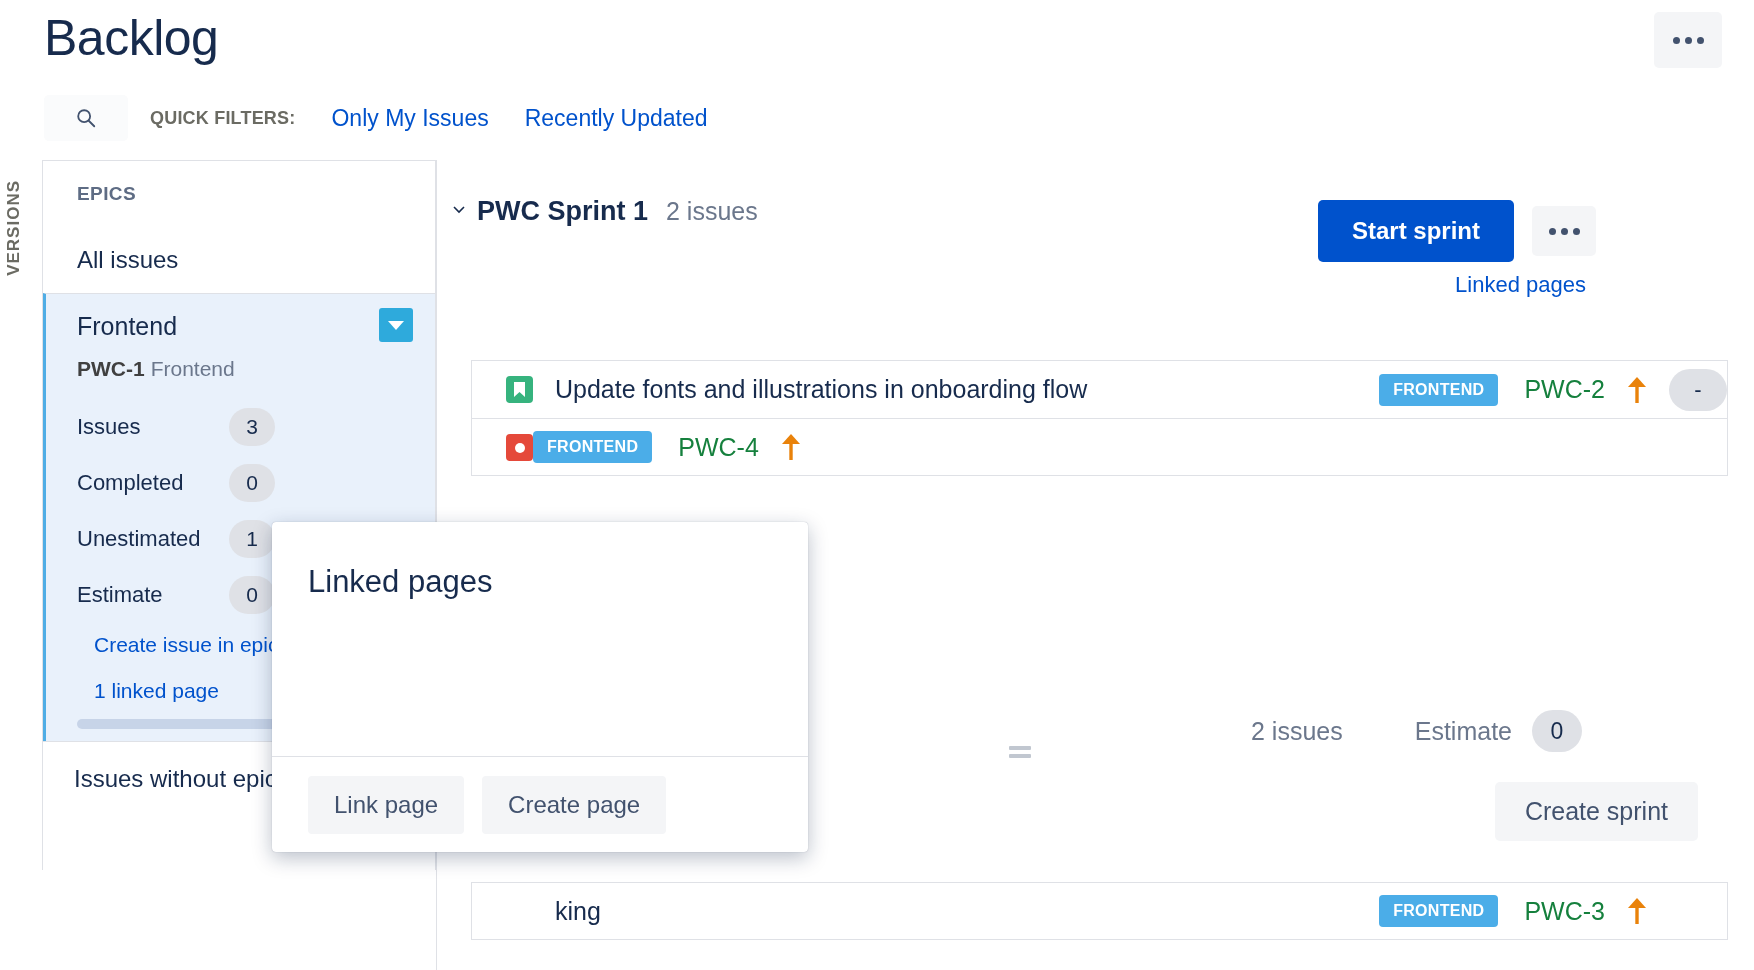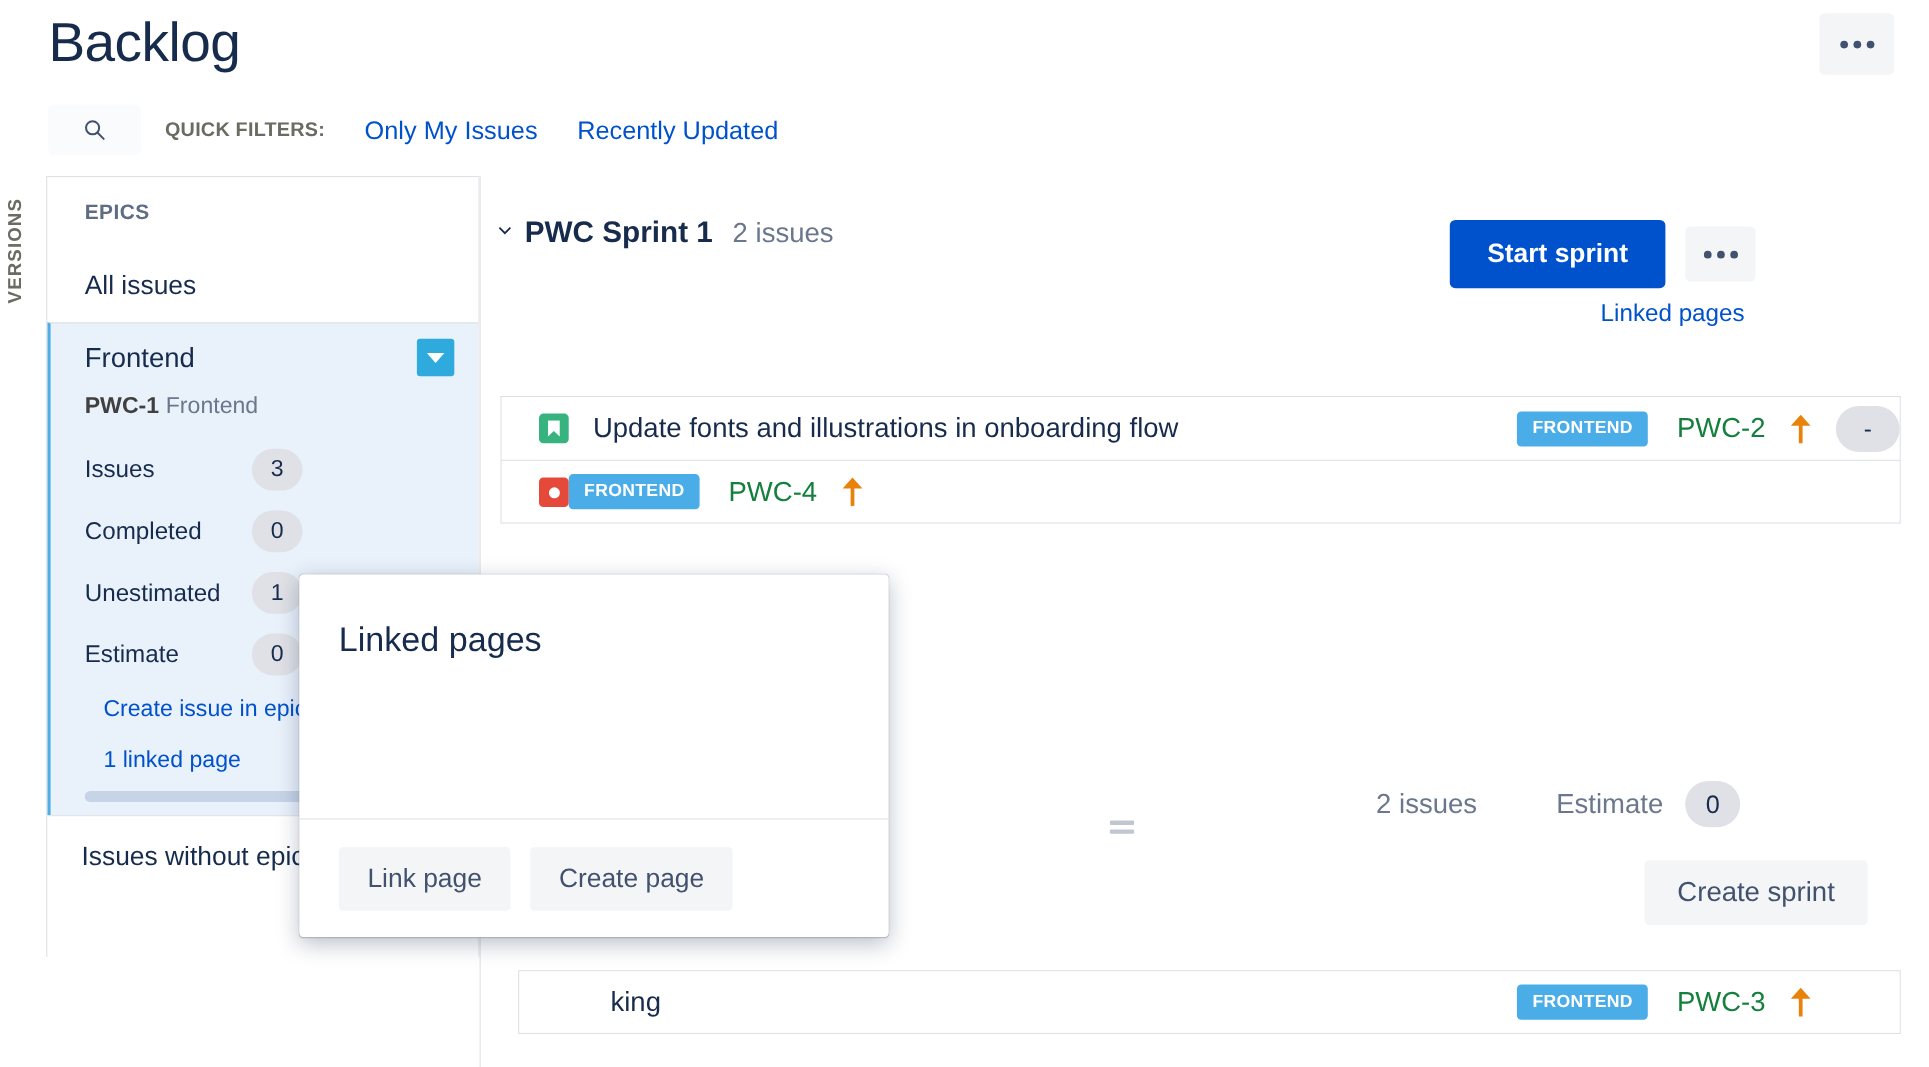--- a/index.html
+++ b/index.html
@@ -139,21 +139,21 @@
     position: absolute; right: 158px; top: 46px;
     width: 64px; height: 50px; border-radius: 5px; background: #f4f5f7;
     display: flex; align-items: center; justify-content: center; cursor: pointer;
   }
   .linked-pages-link {
     position: absolute; right: 168px; top: 112px;
     font-size: 22px; color: #0052cc; cursor: pointer;
   }
 
   
-  .issue-list { position: absolute; left: 18px; top: 200px; right: 26px; }
+  .issue-list { position: absolute; left: 34px; top: 200px; right: 26px; }
   .issue-row {
     display: flex; align-items: center; height: 58px;
     border: 1px solid #dfe1e6; border-bottom: none; background: #ffffff;
     padding-left: 34px;
   }
   .issue-row:last-child { border-bottom: 1px solid #dfe1e6; }
   .type-ico { width: 27px; height: 27px; border-radius: 4px; flex: 0 0 auto; position: relative; }
   .type-ico.story { background: #36b37e; }
   .type-ico.story::after {
     content: ""; position: absolute; left: 8px; top: 6px;
@@ -215,21 +215,21 @@
     background: #ffffff; border-radius: 4px;
     box-shadow: 0 6px 20px rgba(9,30,66,0.28), 0 0 1px rgba(9,30,66,0.35);
     z-index: 50;
   }
   .popup-body { padding: 42px 36px 0 36px; }
   .popup-title { font-size: 31px; color: #172b4d; font-weight: 400; }
   .popup-page-row { display: flex; align-items: center; margin-top: 40px; }
   .doc-ico { width: 26px; height: 30px; flex: 0 0 auto; }
   .popup-page-link { font-size: 25px; color: #0052cc; margin-left: 18px; cursor: pointer; }
   .popup-footer {
-    position: absolute; left: 0; right: 0; bottom: 0; height: 108px;
+    position: absolute; left: 0; right: 0; bottom: 0; height: 96px;
     border-top: 1px solid #dfe1e6; display: flex; align-items: center;
     padding-left: 36px; gap: 18px;
   }
   .popup-btn {
     background: #f4f5f7; color: #42526e; font-size: 24px;
     padding: 15px 26px; border-radius: 4px; border: none; cursor: pointer;
     font-family: "Liberation Sans", sans-serif;
   }
 </style>
 </head>

